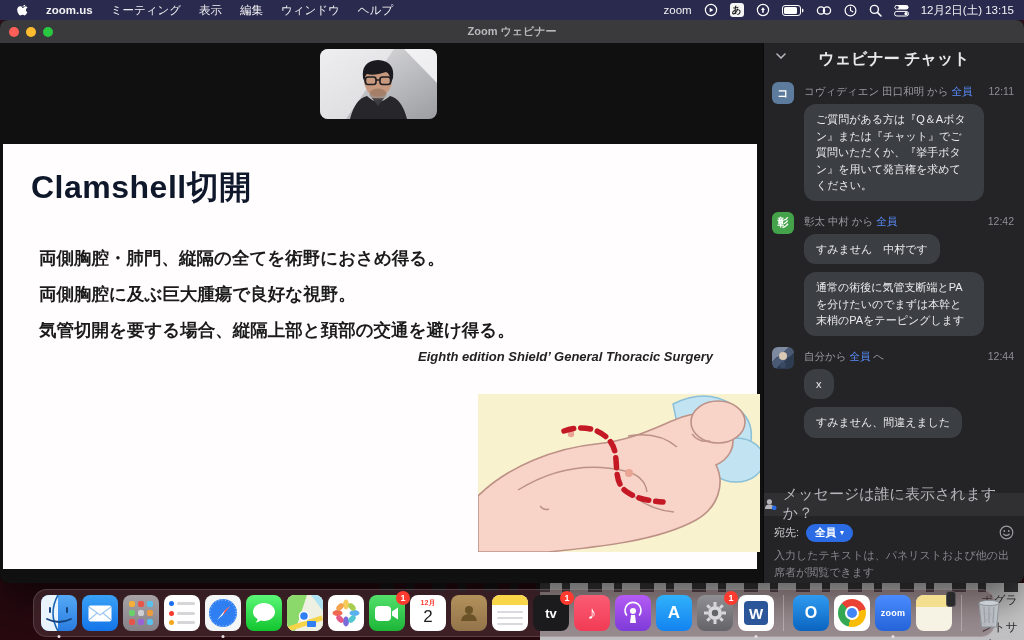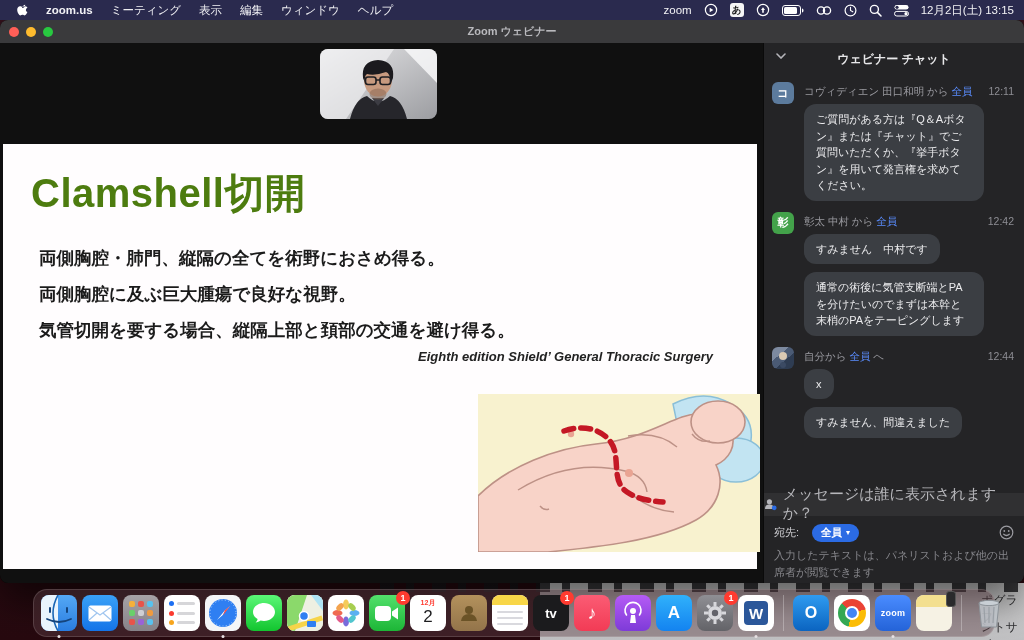--- a/index.html
+++ b/index.html
@@ -27,44 +27,44 @@
   .tl { width:10px; height:10px; border-radius:50%; }
   .tl.red{ background:#ff5f57; } .tl.yellow{ background:#febc2e; } .tl.green{ background:#28c840; }
   .win-title { position:absolute; left:0; right:0; text-align:center; color:#b9b9bd; font-size:11px; font-weight:bold; }
   .win-body { display:flex; height:546px; }
 
   
   .main { flex:1; background:#101010; position:relative; }
   .video-thumb { position:absolute; left:320px; top:6px; width:117px; height:70px; border-radius:8px;
     overflow:hidden; background:#202022; }
   .slide { position:absolute; left:3px; top:101px; width:754px; height:425px; background:#fffdfe; color:#111; }
-  .slide-title { position:absolute; left:28px; top:22px; font-size:40px; font-weight:bold; letter-spacing:.5px; color:#4d7c0f; }
+  .slide-title { position:absolute; left:28px; top:22px; font-size:32px; font-weight:bold; letter-spacing:.5px; color:#0f172a; }
   .slide-bullets { position:absolute; left:36px; top:96px; font-size:17.5px; font-weight:600; color:#1b1b1b; line-height:36px; white-space:nowrap; }
   .slide-cite { position:absolute; right:44px; top:205px; font-size:13px; font-style:italic; font-weight:600; color:#222; }
   .illustration { position:absolute; left:475px; top:250px; width:282px; height:158px; }
 
   
   .chat { width:261px; background:#242426; display:flex; flex-direction:column; color:#ddd; border-left:1px solid #0a0a0a; }
   .chat-header { height:32px; position:relative; display:flex; align-items:center; justify-content:center;
-    font-size:12px; font-weight:bold; color:#e8e8ea; flex:0 0 auto; }
+    font-size:16px; font-weight:bold; color:#e8e8ea; flex:0 0 auto; }
   .chat-chevron { position:absolute; left:12px; top:10px; cursor:pointer; }
   .chat-msgs { flex:1 1 auto; overflow:hidden; padding:6px 10px 0 8px; }
   .msg { display:grid; grid-template-columns:24px 1fr; column-gap:8px; margin-bottom:10px; }
   .msg-head { grid-column:2; display:flex; align-items:baseline; font-size:10.5px; color:#9a9aa0; margin:4px 0 5px; }
   .msg-head .rcpt { color:#5a8dff; }
   .msg-time { margin-left:auto; color:#8e8e94; }
   .avatar { grid-column:1; width:22px; height:22px; border-radius:6px; color:#fff; font-size:11px; font-weight:bold;
     display:flex; align-items:center; justify-content:center; margin-top:1px; }
   .avatar.photo { background:linear-gradient(140deg,#7d8aa0 0 35%,#4a5a74 35% 60%,#2e3c52 60%); position:relative; overflow:hidden; }
   .avatar.photo::after { content:""; position:absolute; left:7px; top:5px; width:8px; height:8px; border-radius:50%; background:#d9c9b4; box-shadow:0 9px 0 -1px #3b4a63; }
   .bubbles { grid-column:2; display:flex; flex-direction:column; gap:8px; align-items:flex-start; }
   .bubble { background:#3b3e43; color:#ececee; border-radius:12px; padding:7px 12px; font-size:11px; line-height:1.5; max-width:180px; }
   .vis-bar { flex:0 0 auto; height:23px; background:#303032; display:flex; align-items:center; justify-content:center;
     gap:6px; font-size:15px; color:#b7b7bb; cursor:pointer; }
-  .compose { flex:0 0 auto; padding:8px 10px 3px; display:flex; align-items:center; gap:13px; }
+  .compose { flex:0 0 auto; padding:8px 10px 3px; display:flex; align-items:center; gap:7px; }
   .to-label { font-size:11px; color:#cfcfd3; }
   .to-pill { background:#2b6be4; color:#fff; font-size:10.5px; font-weight:bold; border-radius:10px;
     padding:2px 9px; display:flex; align-items:center; gap:4px; cursor:pointer; }
   .to-pill .caret { font-size:8px; }
   .emoji-btn { margin-left:auto; cursor:pointer; display:flex; }
   .chat-input { padding:2px 10px 8px; font-size:11px; line-height:1.55; color:#87878c; }
 
   
   .bg-window { position:absolute; left:540px; top:583px; width:484px; height:57px;
     background:linear-gradient(180deg,#d8d8d8,#c2c2c4); z-index:5; }

